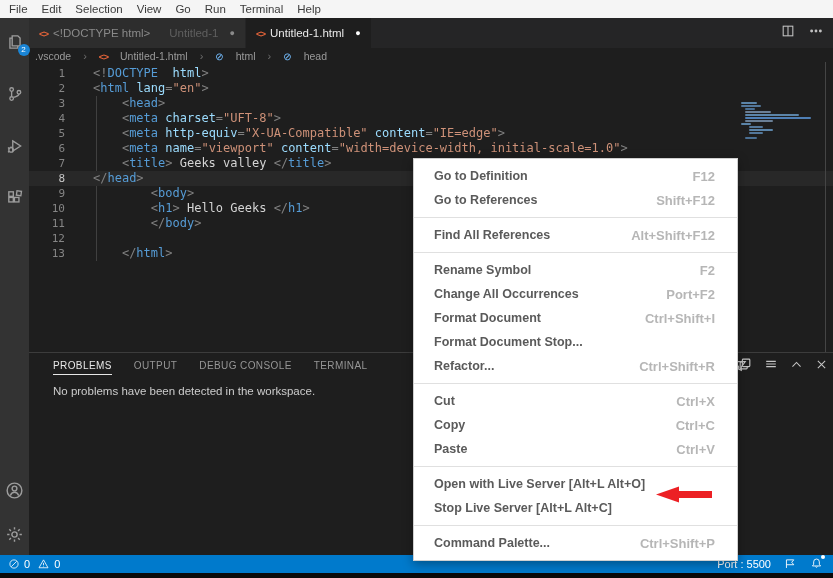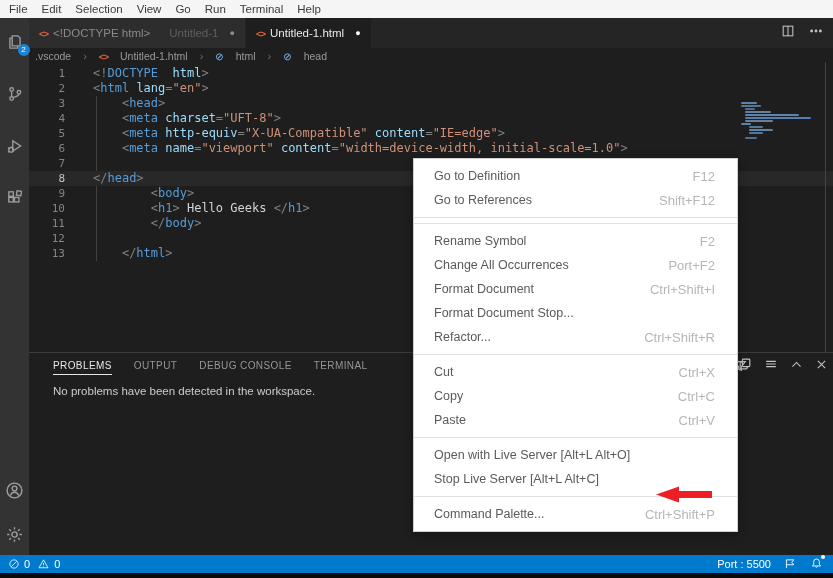--- a/index.html
+++ b/index.html
@@ -79,21 +79,21 @@
   .sb-left svg, .sb-right svg { stroke:#ffffff; fill:none; stroke-width:1.1; }
   .sb-right { margin-left:auto; display:flex; align-items:center; gap:13px; padding-right:10px; }
   .bell-dot { position:absolute; right:-2px; top:-2px; width:4px; height:4px; border-radius:50%; background:#fff; }
   .bottomstrip { position:absolute; left:0; right:0; bottom:0; height:5px; background:#0a0a0a; z-index:4; }
 
   
   .ctxmenu { position:absolute; left:413px; top:158px; width:325px; background:#ffffff;
              border:1px solid #d0d0d0; box-shadow:0 3px 10px rgba(0,0,0,0.35); z-index:50;
              padding:5px 0; }
   .ctx-item { height:24px; display:flex; align-items:center; justify-content:space-between;
-              padding:0 22px 0 20px; cursor:default; }
+              padding:0 22px 0 20px; cursor:default;font-weight:bold; }
   .ctx-label { font-size:12.5px; color:#5a5a5a; }
   .ctx-short { font-size:13px; color:#b6b6b6; }
   .ctx-sub { color:#8a8a8a; font-size:10px; }
   .ctx-sep { height:1px; background:#e0e0e0; margin:5px 0; }
 
   .red-arrow { position:absolute; left:656px; top:486px; z-index:60; }
 </style>
 </head>
 <body>
 
@@ -204,21 +204,21 @@
     <div class="editor">
       <div class="indent-guide ig1"></div>
       <div class="indent-guide ig2"></div>
       <div class="lines" id="codelines">
           <div class="line"><span class="ln">1</span><span class="codetxt"><span class="tk-p">&lt;!</span><span class="tk-t">DOCTYPE</span><span class="tk-x">  </span><span class="tk-a">html</span><span class="tk-p">&gt;</span></span></div>
           <div class="line"><span class="ln">2</span><span class="codetxt"><span class="tk-p">&lt;</span><span class="tk-t">html</span><span class="tk-x"> </span><span class="tk-a">lang</span><span class="tk-p">=</span><span class="tk-s">"en"</span><span class="tk-p">&gt;</span></span></div>
           <div class="line"><span class="ln">3</span><span class="codetxt"><span class="tk-x">    </span><span class="tk-p">&lt;</span><span class="tk-t">head</span><span class="tk-p">&gt;</span></span></div>
           <div class="line"><span class="ln">4</span><span class="codetxt"><span class="tk-x">    </span><span class="tk-p">&lt;</span><span class="tk-t">meta</span><span class="tk-x"> </span><span class="tk-a">charset</span><span class="tk-p">=</span><span class="tk-s">"UFT-8"</span><span class="tk-p">&gt;</span></span></div>
           <div class="line"><span class="ln">5</span><span class="codetxt"><span class="tk-x">    </span><span class="tk-p">&lt;</span><span class="tk-t">meta</span><span class="tk-x"> </span><span class="tk-a">http-equiv</span><span class="tk-p">=</span><span class="tk-s">"X-UA-Compatible"</span><span class="tk-x"> </span><span class="tk-a">content</span><span class="tk-p">=</span><span class="tk-s">"IE=edge"</span><span class="tk-p">&gt;</span></span></div>
           <div class="line"><span class="ln">6</span><span class="codetxt"><span class="tk-x">    </span><span class="tk-p">&lt;</span><span class="tk-t">meta</span><span class="tk-x"> </span><span class="tk-a">name</span><span class="tk-p">=</span><span class="tk-s">"viewport"</span><span class="tk-x"> </span><span class="tk-a">content</span><span class="tk-p">=</span><span class="tk-s">"width=device-width, initial-scale=1.0"</span><span class="tk-p">&gt;</span></span></div>
-          <div class="line"><span class="ln">7</span></div>
+          <div class="line"><span class="ln">7</span><span class="codetxt"><span class="tk-x">    </span><span class="tk-p">&lt;</span><span class="tk-t">title</span><span class="tk-p">&gt;</span><span class="tk-x"> Geeks valley </span><span class="tk-p">&lt;/</span><span class="tk-t">title</span><span class="tk-p">&gt;</span></span></div>
           <div class="line cur"><span class="ln">8</span><span class="codetxt"><span class="tk-p">&lt;/</span><span class="tk-t">head</span><span class="tk-p">&gt;</span></span></div>
           <div class="line"><span class="ln">9</span><span class="codetxt"><span class="tk-x">        </span><span class="tk-p">&lt;</span><span class="tk-t">body</span><span class="tk-p">&gt;</span></span></div>
           <div class="line"><span class="ln">10</span><span class="codetxt"><span class="tk-x">        </span><span class="tk-p">&lt;</span><span class="tk-t">h1</span><span class="tk-p">&gt;</span><span class="tk-x"> Hello Geeks </span><span class="tk-p">&lt;/</span><span class="tk-t">h1</span><span class="tk-p">&gt;</span></span></div>
           <div class="line"><span class="ln">11</span><span class="codetxt"><span class="tk-x">        </span><span class="tk-p">&lt;/</span><span class="tk-t">body</span><span class="tk-p">&gt;</span></span></div>
           <div class="line"><span class="ln">12</span><span class="codetxt"></span></div>
           <div class="line"><span class="ln">13</span><span class="codetxt"><span class="tk-x">    </span><span class="tk-p">&lt;/</span><span class="tk-t">html</span><span class="tk-p">&gt;</span></span></div>
         </div>
       <div class="minimap">
         <div class="mm-bar" style="width:16px;background:#5b84a8"></div>
         <div class="mm-bar" style="width:20px;background:#53779a"></div>
@@ -308,20 +308,24 @@
   <div class="ctxmenu" id="ctxmenu">
       <div class="ctx-item">
         <span class="ctx-label">Go to Definition</span>
         <span class="ctx-short">F12</span>
       </div>
       <div class="ctx-item">
         <span class="ctx-label">Go to References</span>
         <span class="ctx-short">Shift+F12</span>
       </div>
       <div class="ctx-sep"></div>
+      <div class="ctx-item">
+        <span class="ctx-label">Find All References</span>
+        <span class="ctx-short">Alt+Shift+F12</span>
+      </div>
       <div class="ctx-sep"></div>
       <div class="ctx-item">
         <span class="ctx-label">Rename Symbol</span>
         <span class="ctx-short">F2</span>
       </div>
       <div class="ctx-item">
         <span class="ctx-label">Change All Occurrences</span>
         <span class="ctx-short">Port+F2</span>
       </div>
       <div class="ctx-item">

